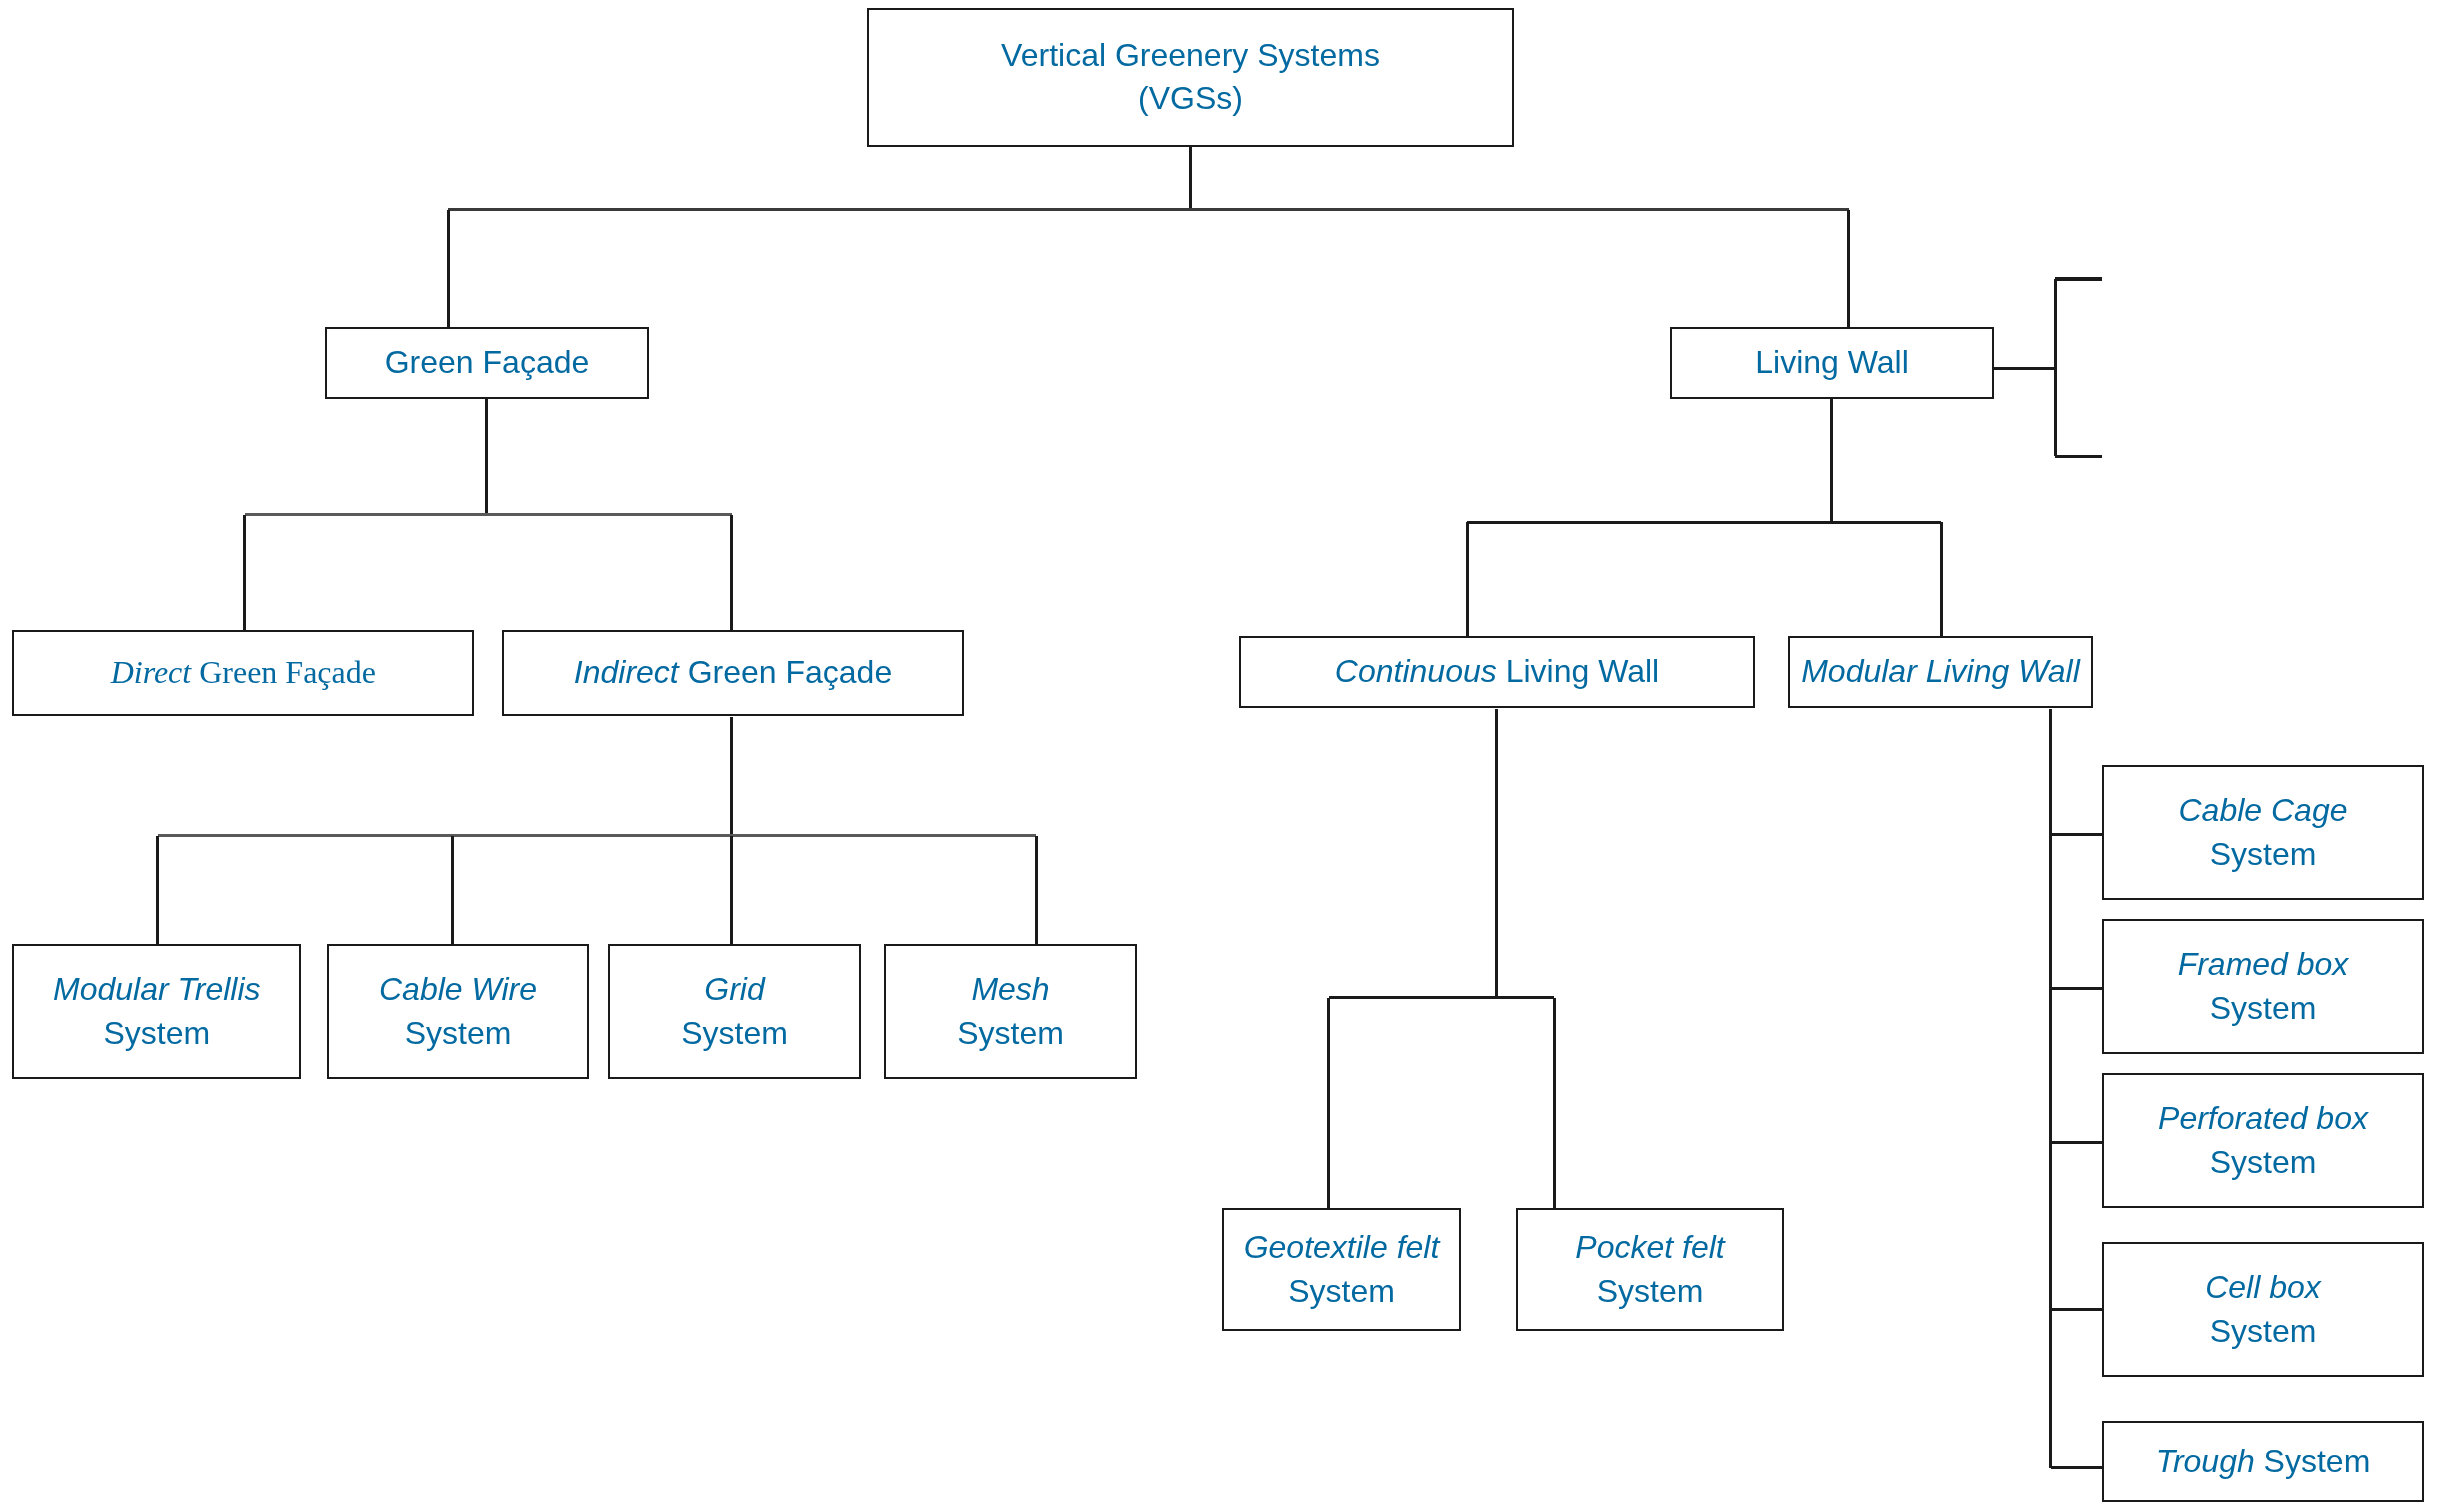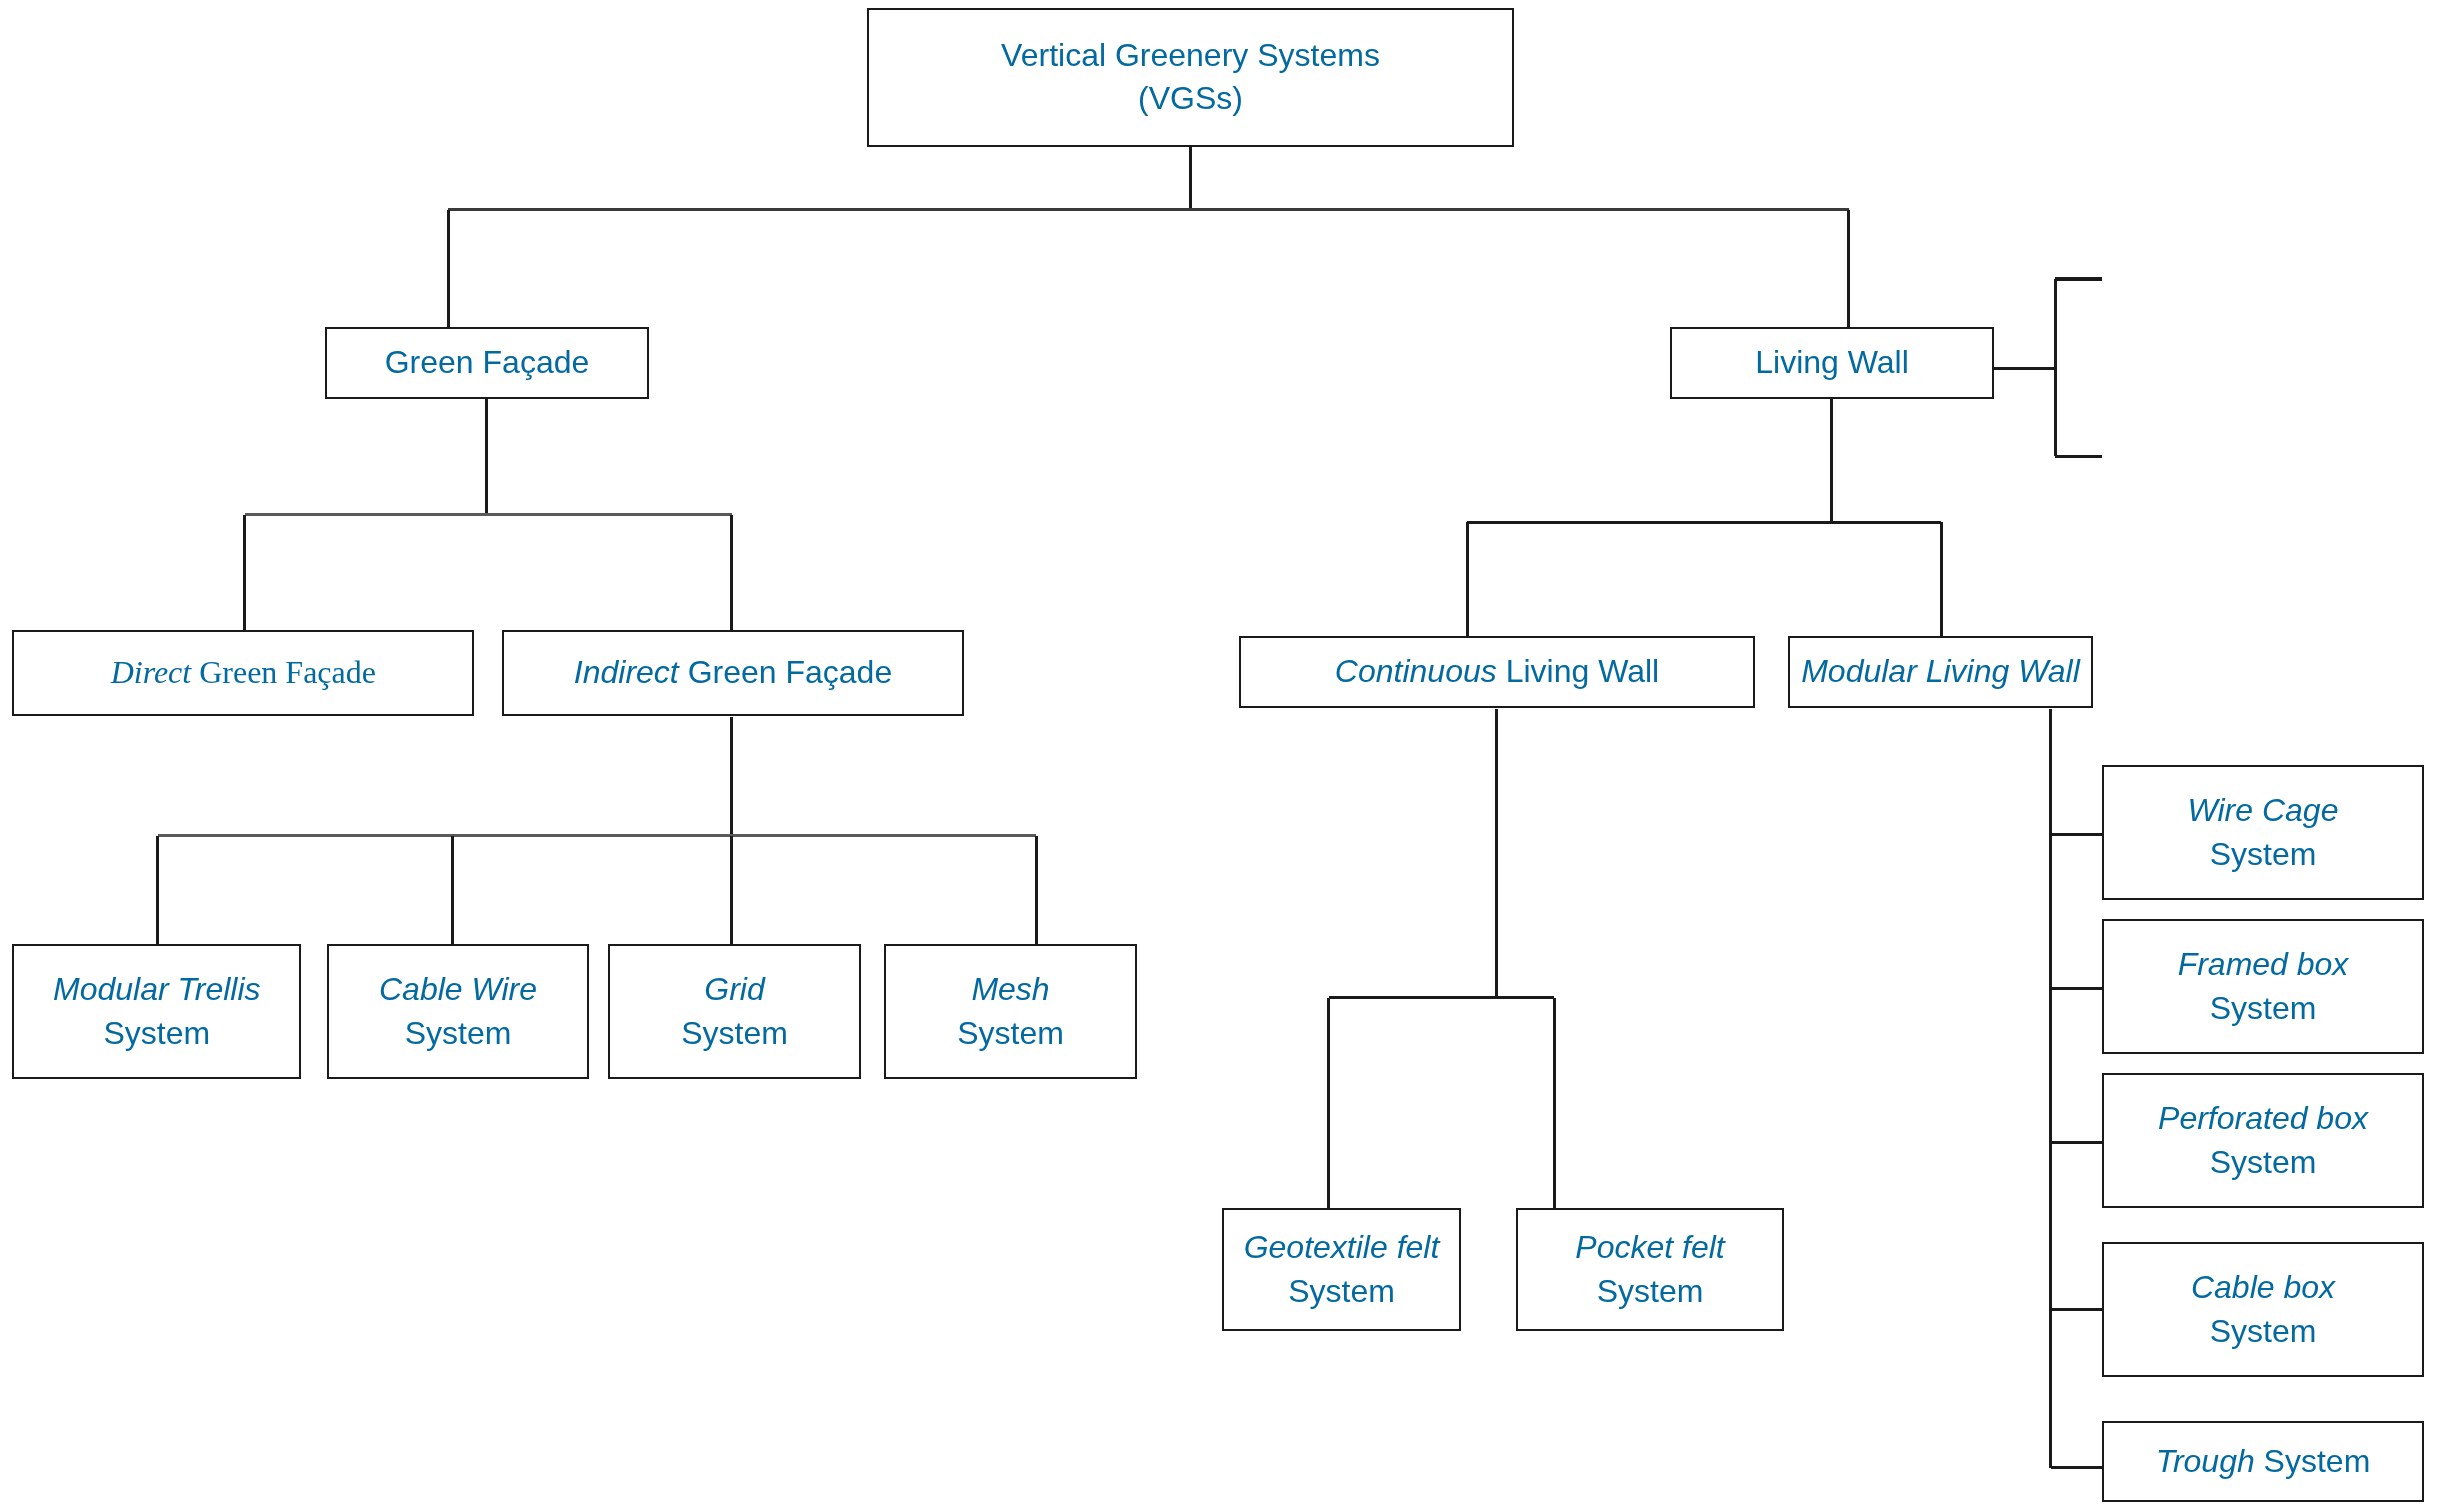--- a/index.html
+++ b/index.html
@@ -160,42 +160,42 @@
 
   <div class="node two-line" style="left:1516px;top:1208px;width:268px;height:123px;">
     <span>
       <span class="em">Pocket felt</span><br>
       <span class="ro">System</span>
     </span>
   </div>
 
   <div class="node two-line" style="left:2102px;top:765px;width:322px;height:135px;">
     <span>
-      <span class="em">Wire Cage</span><br>
+      <span class="em">Cable Cage</span><br>
       <span class="ro">System</span>
     </span>
   </div>
 
   <div class="node two-line" style="left:2102px;top:919px;width:322px;height:135px;">
     <span>
       <span class="em">Framed box</span><br>
       <span class="ro">System</span>
     </span>
   </div>
 
   <div class="node two-line" style="left:2102px;top:1073px;width:322px;height:135px;">
     <span>
       <span class="em">Perforated box</span><br>
       <span class="ro">System</span>
     </span>
   </div>
 
   <div class="node two-line" style="left:2102px;top:1242px;width:322px;height:135px;">
     <span>
-      <span class="em">Cable box</span><br>
+      <span class="em">Cell box</span><br>
       <span class="ro">System</span>
     </span>
   </div>
 
   <div class="node" style="left:2102px;top:1421px;width:322px;height:81px;">
     <span>
       <span class="em">Trough</span>
       <span class="ro">System</span>
     </span>
   </div>

